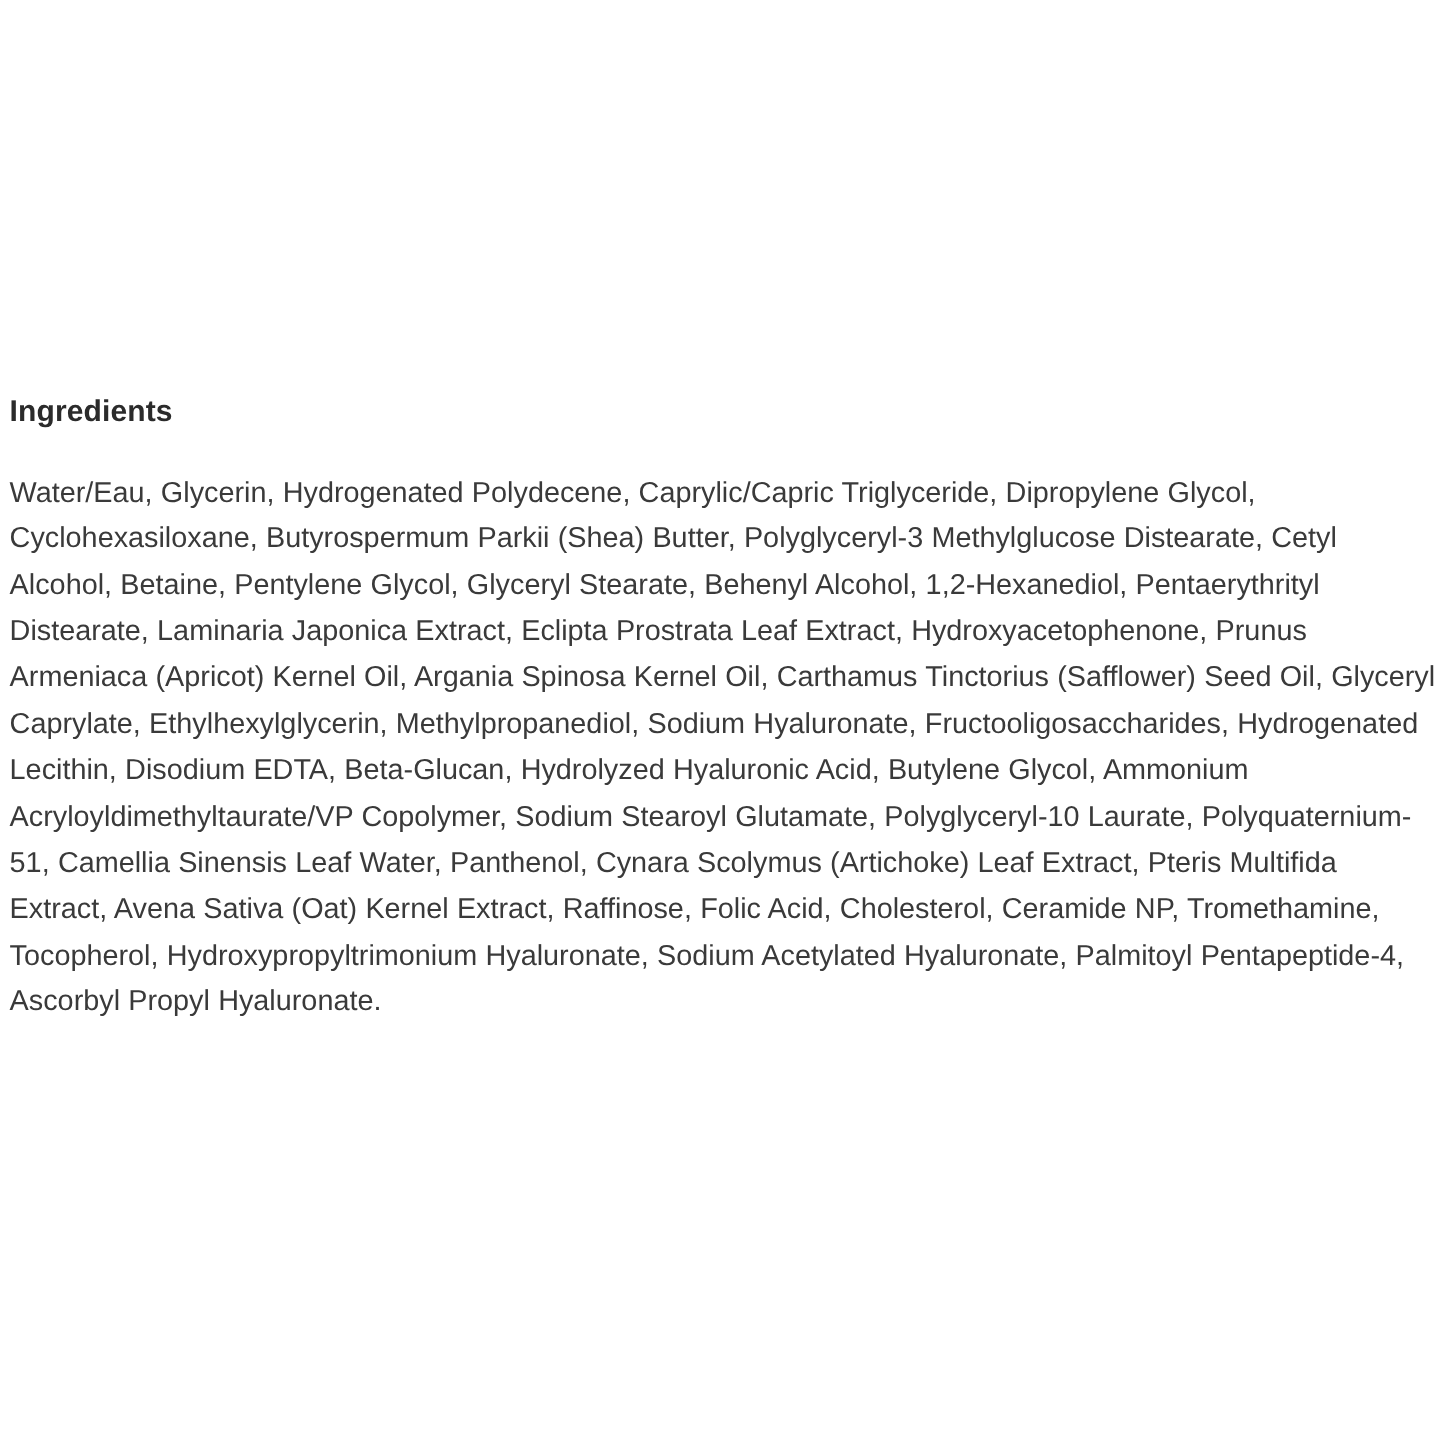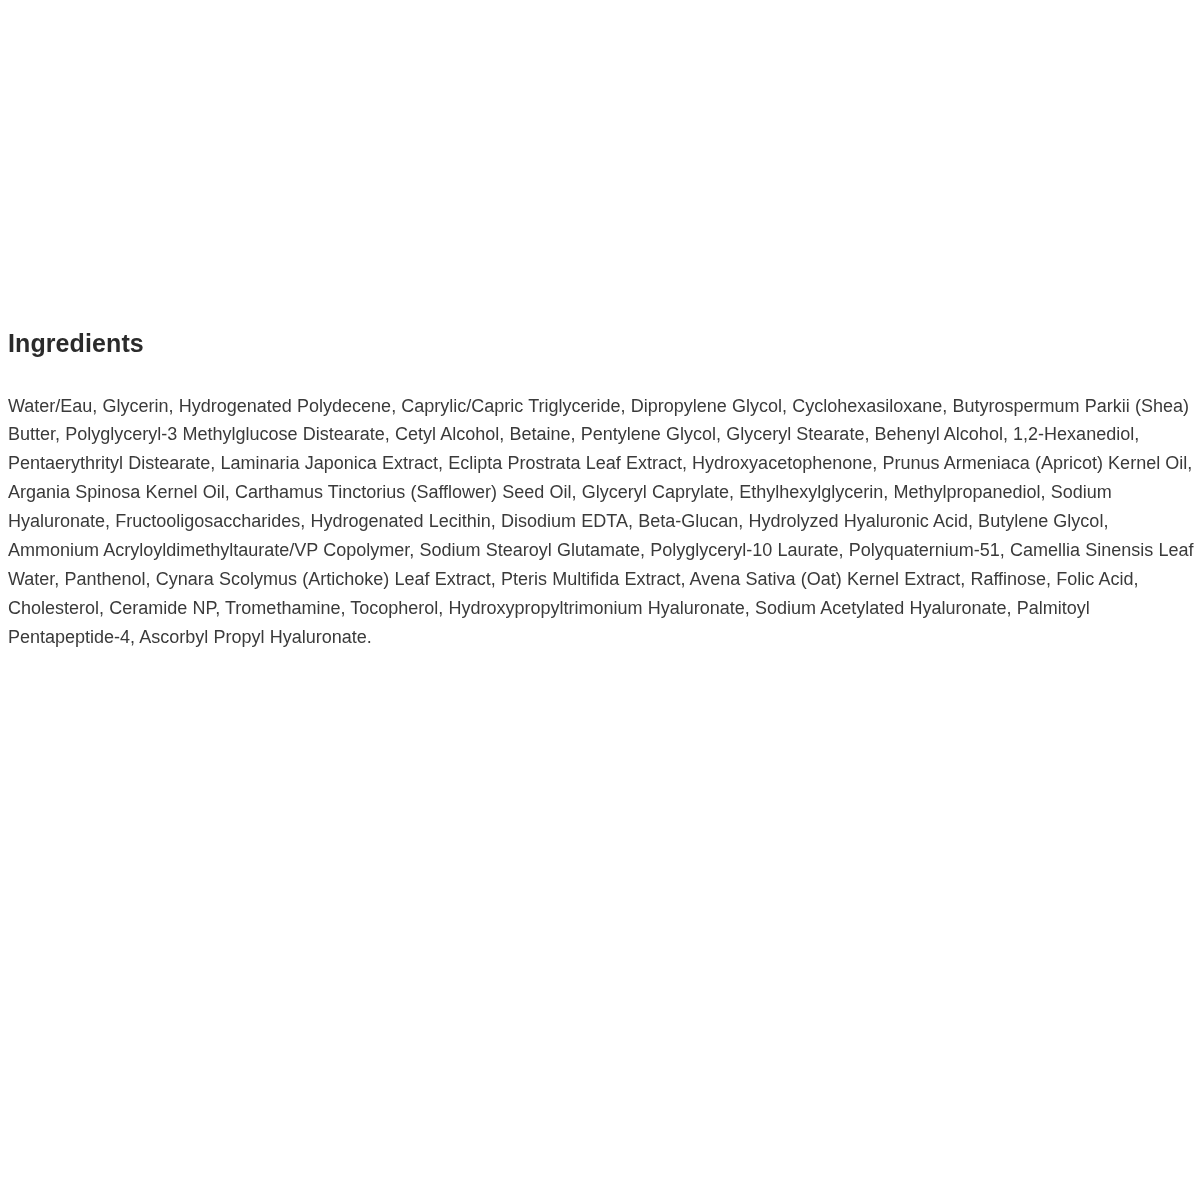--- a/index.html
+++ b/index.html
@@ -29,21 +29,21 @@
   }
   .section-heading {
     font-size: 25px;
     font-weight: bold;
     color: #2b2b2b;
     letter-spacing: 0.1px;
     margin: 0 0 34px 0;
     line-height: 1.1;
   }
   .ingredients-text {
-    font-size: 18px;
+    font-size: 24px;
     line-height: 1.61;
     color: #3a3a3a;
     margin: 0;
     text-align: left;
     word-spacing: 0.2px;
   }
 </style>
 </head>
 <body>
 

